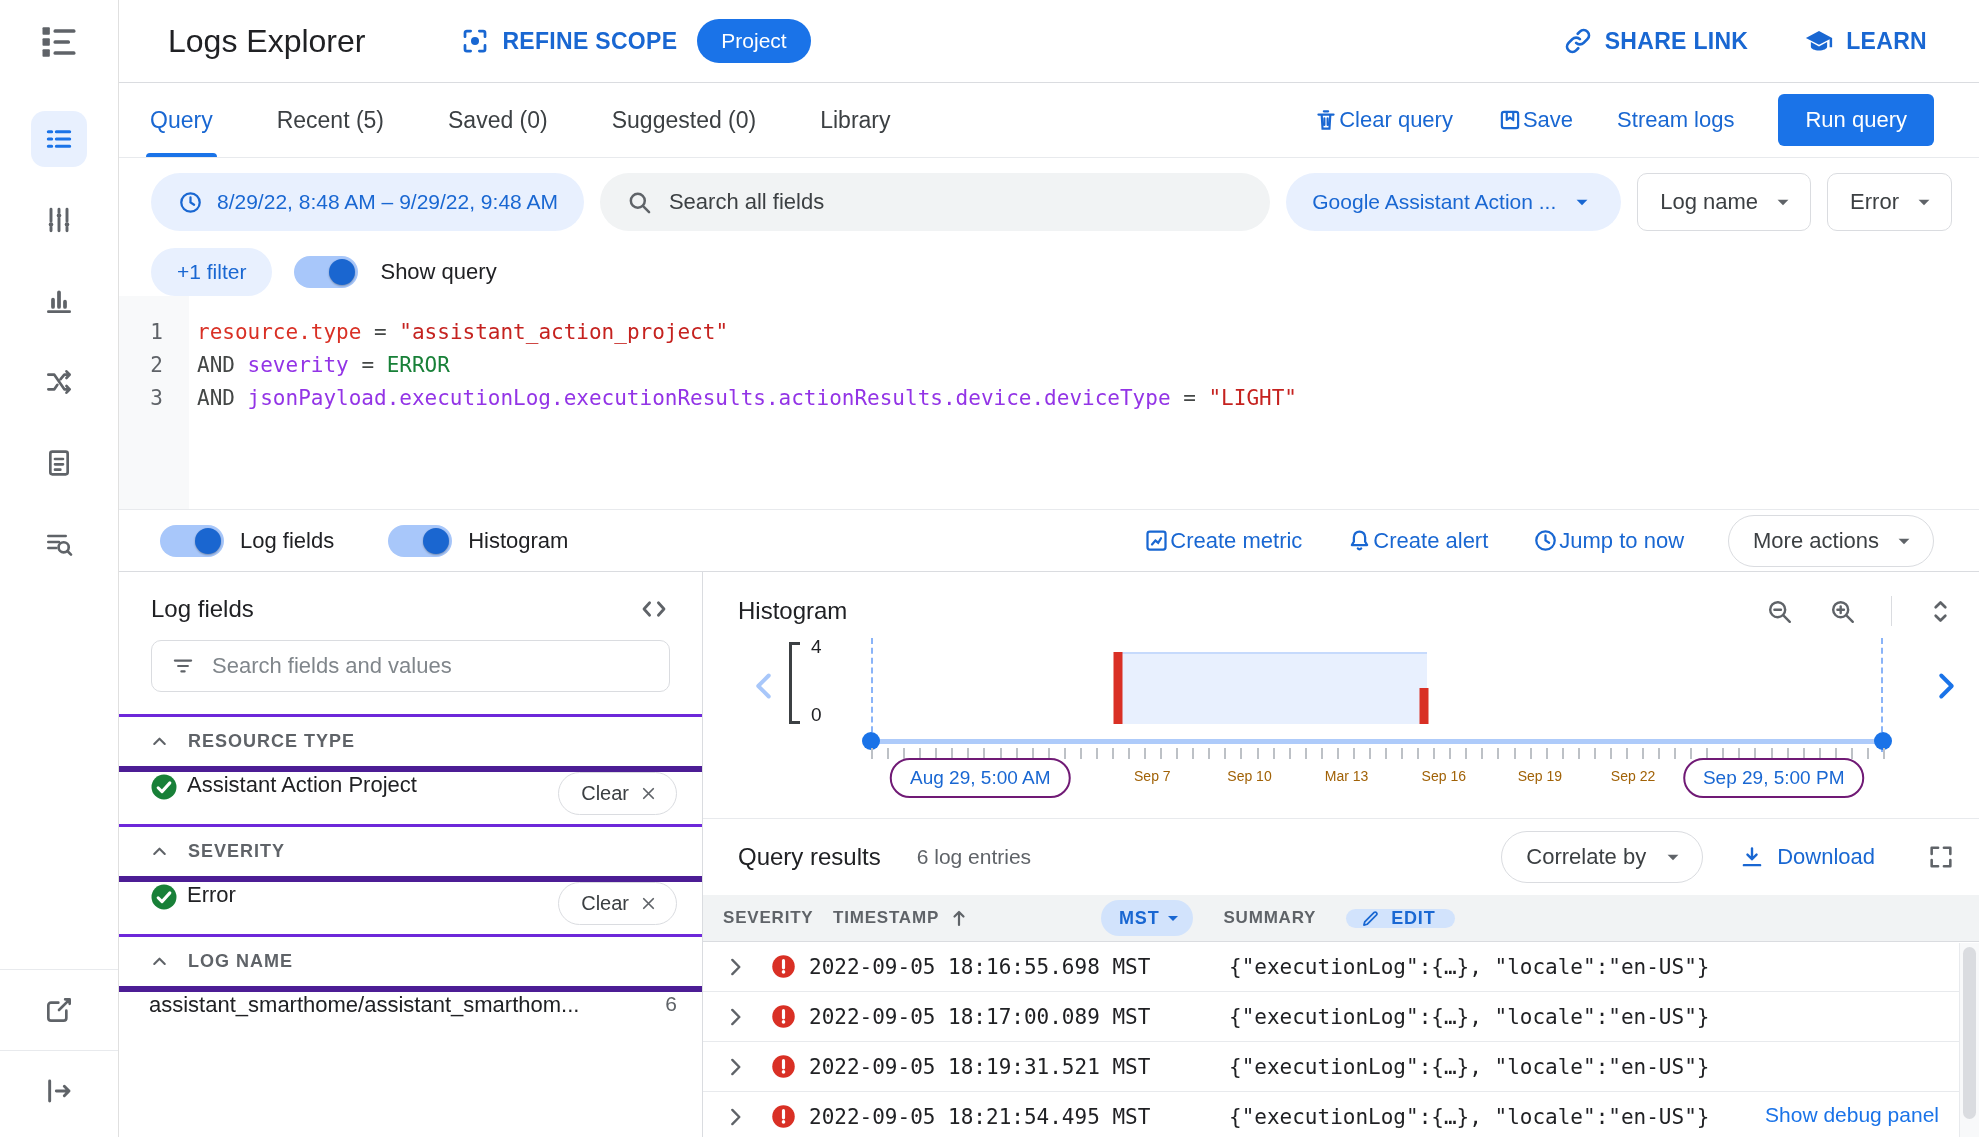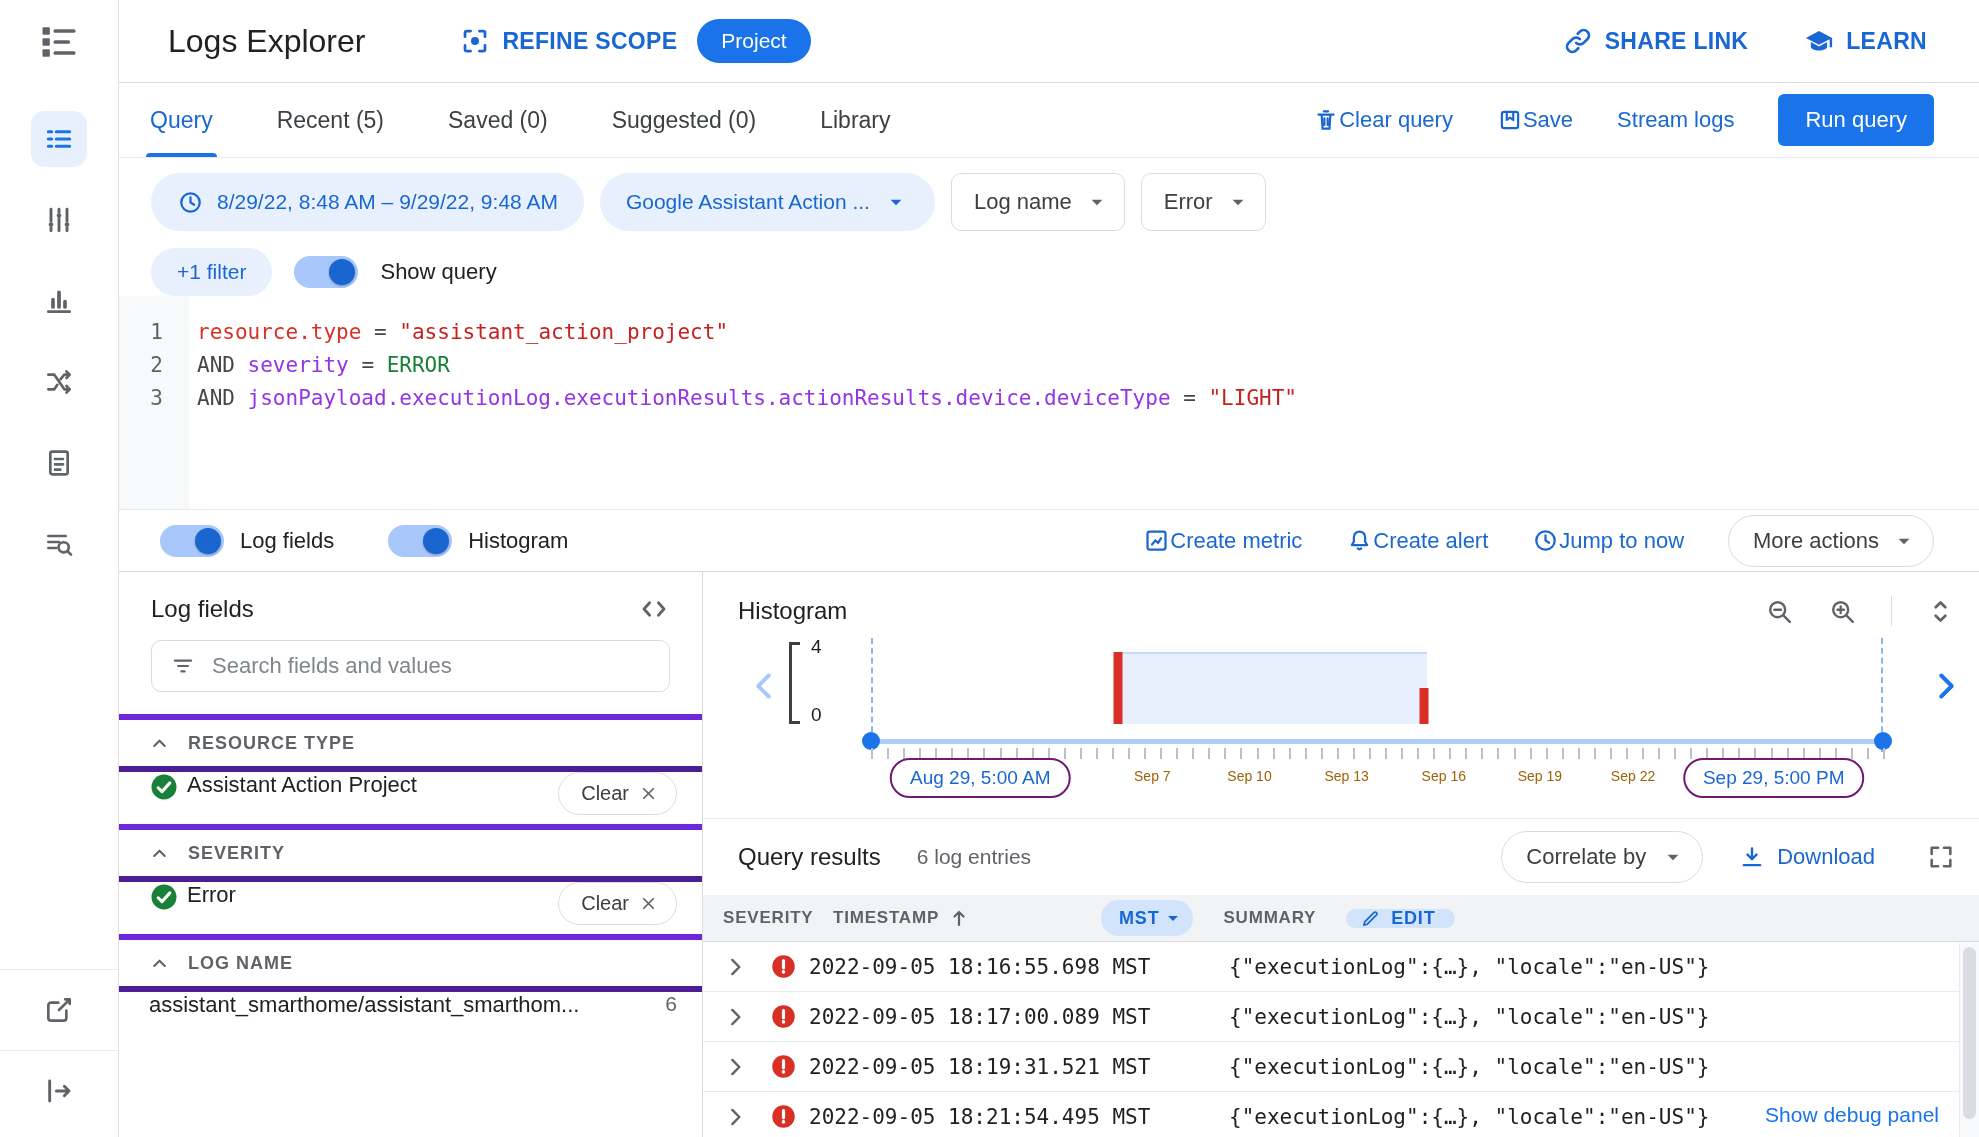--- a/index.html
+++ b/index.html
@@ -73,21 +73,21 @@
   .more-actions{border:1px solid #dadce0;border-radius:28px;padding:12px 16px 12px 24px;display:flex;gap:12px;color:#3c4043;font-size:22px;align-items:center}
 
   
   .content{flex:1;display:flex;min-height:0}
   .logfields{width:584px;border-right:1px solid #dadce0;flex-shrink:0;display:flex;flex-direction:column;overflow:hidden}
   .lf-head{display:flex;align-items:center;justify-content:space-between;padding:22px 33px 16px 32px}
   .lf-title{font-size:24px;font-weight:500}
   .lf-search{margin:0 32px 22px 32px;border:1px solid #dadce0;border-radius:10px;height:52px;display:flex;align-items:center;gap:16px;padding:0 18px}
   .lf-search input{flex:1;font-size:22px;color:#202124}
   .lf-search input::placeholder{color:#80868b}
-  .lf-sec{height:52px;display:flex;align-items:center;gap:18px;padding:0 30px;border-top:6px solid #6d28d9;color:#5f6368;font-size:18px;letter-spacing:1px;font-weight:600;cursor:pointer}
+  .lf-sec{height:52px;display:flex;align-items:center;gap:18px;padding:0 30px;border-top:3px solid #6d28d9;color:#5f6368;font-size:18px;letter-spacing:1px;font-weight:600;cursor:pointer}
   .lf-item{height:58px;display:flex;align-items:flex-start;gap:8px;padding:0 25px 0 30px;border-top:6px solid #4c1d95;font-size:22px}
   .lf-label{white-space:nowrap;overflow:hidden;text-overflow:ellipsis}
   .clear-btn{margin-left:auto;border:1px solid #dadce0;border-radius:24px;padding:9px 18px 9px 22px;display:flex;align-items:center;gap:10px;font-size:20px;color:#3c4043;flex-shrink:0}
   .lf-count{margin-left:auto;color:#5f6368;font-size:21px}
 
   
   .rightpane{flex:1;display:flex;flex-direction:column;min-width:0;position:relative}
   .histo{position:relative;height:246px;flex-shrink:0}
   .histo-head{display:flex;align-items:center;padding:24px 24px 0 35px}
   .histo-title{font-size:24px;font-weight:500}
@@ -314,20 +314,31 @@
         <span>
             <svg viewBox="0 0 24 24" width="27" height="27">
               <g stroke="#1967d2" stroke-width="2" fill="none" stroke-linecap="round">
                 <circle cx="12" cy="12" r="8.2"></circle>
                 <path d="M12 7.5V12l3.2 2"></path>
               </g>
             </svg>
           </span>
         <span>8/29/22, 8:48 AM – 9/29/22, 9:48 AM</span>
       </span>
+      <div class="searchbox">
+        <span>
+            <svg viewBox="0 0 24 24" width="27" height="27">
+              <g stroke="#5f6368" stroke-width="2.2" fill="none" stroke-linecap="round">
+                <circle cx="10.5" cy="10.5" r="6.2"></circle>
+                <path d="M15.2 15.2L20.5 20.5"></path>
+              </g>
+            </svg>
+          </span>
+        <input type="text" placeholder="Search all fields" style="">
+      </div>
       <span class="pill-blue">
         <span>Google Assistant Action ...</span>
         <span class="caret">
             <svg viewBox="0 0 24 24" width="26" height="26">
               <path d="M7 10l5 5 5-5z" fill="currentColor"></path>
             </svg>
           </span>
       </span>
       <span class="dd-outline">
         <span>Log name</span>
@@ -638,21 +649,21 @@
               <span class="htick" style="left: 95.2381%;"></span>
               <span class="htick" style="left: 96.8254%;"></span>
               <span class="htick" style="left: 98.4127%;"></span>
               <span class="htick" style="left: 100%;"></span>
             </div>
           <div class="hlabels">
             <span class="hpill" style="left: 10.8%;">Aug 29, 5:00 AM</span>
             <span class="hpill" style="left: 89.2%;">Sep 29, 5:00 PM</span>
           <span class="hlabel" style="left: 27.8%;">Sep 7</span>
               <span class="hlabel" style="left: 37.4%;">Sep 10</span>
-              <span class="hlabel" style="left: 47%;">Sep 13</span>
+              <span class="hlabel" style="left: 47%;">Mar 13</span>
               <span class="hlabel" style="left: 56.6%;">Sep 16</span>
               <span class="hlabel" style="left: 66.1%;">Sep 19</span>
               <span class="hlabel" style="left: 75.3%;">Sep 22</span>
             </div>
         </div>
 
         <div class="results">
           <div class="results-head">
             <span class="results-title">Query results</span>
             <span class="results-count">6 log entries</span>

